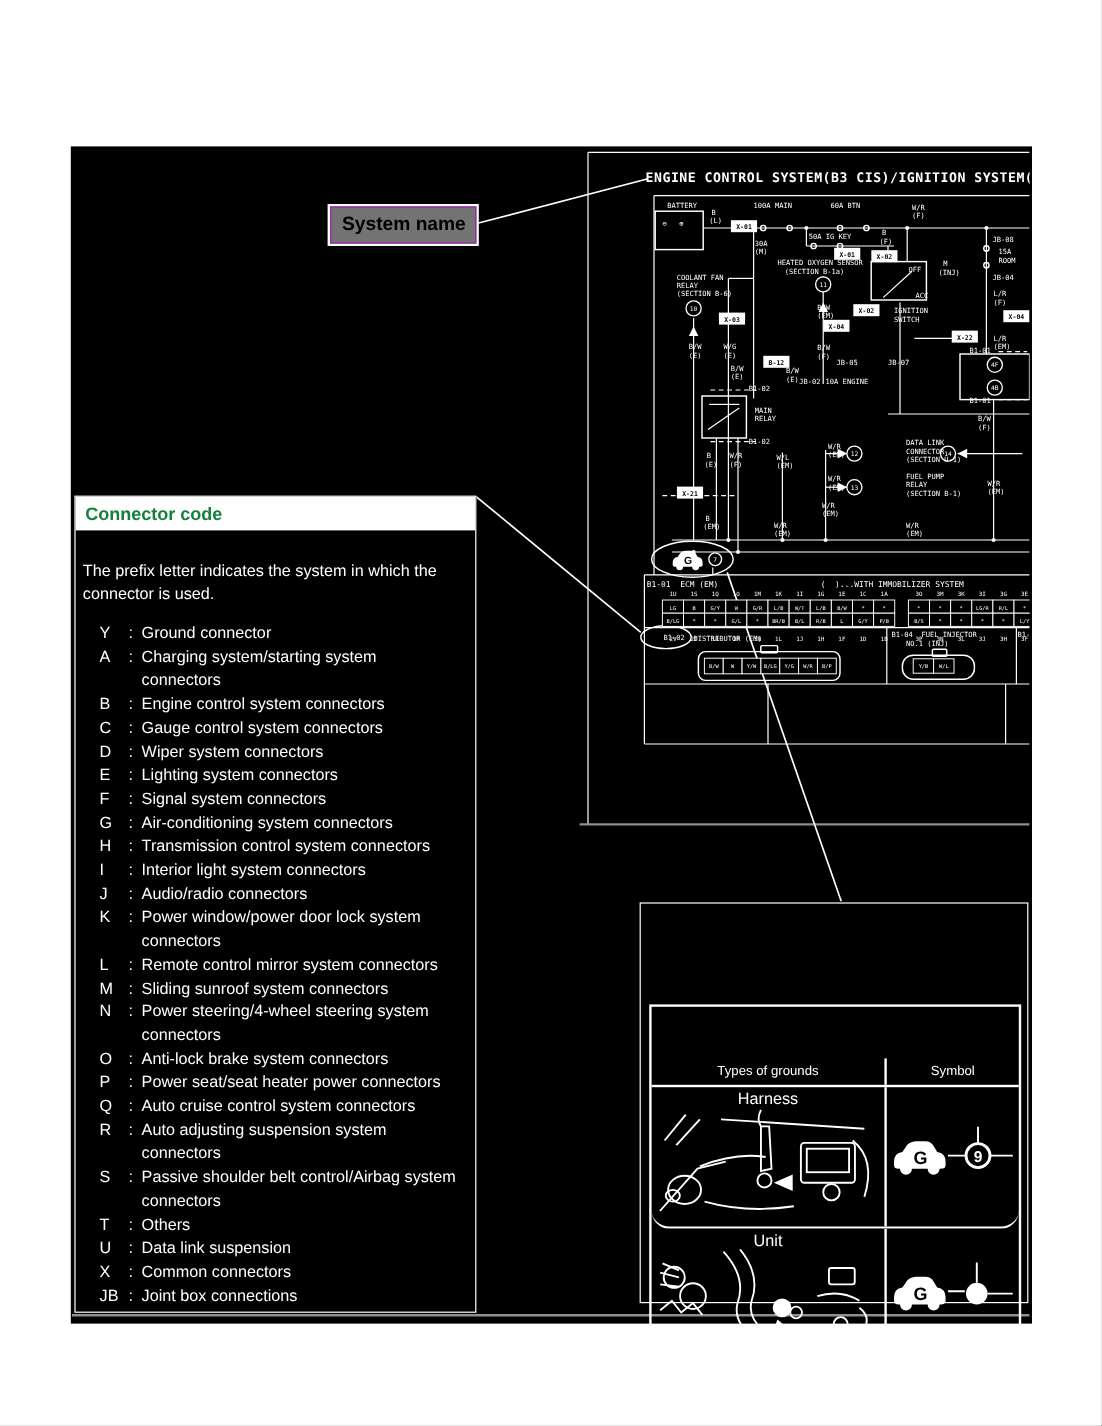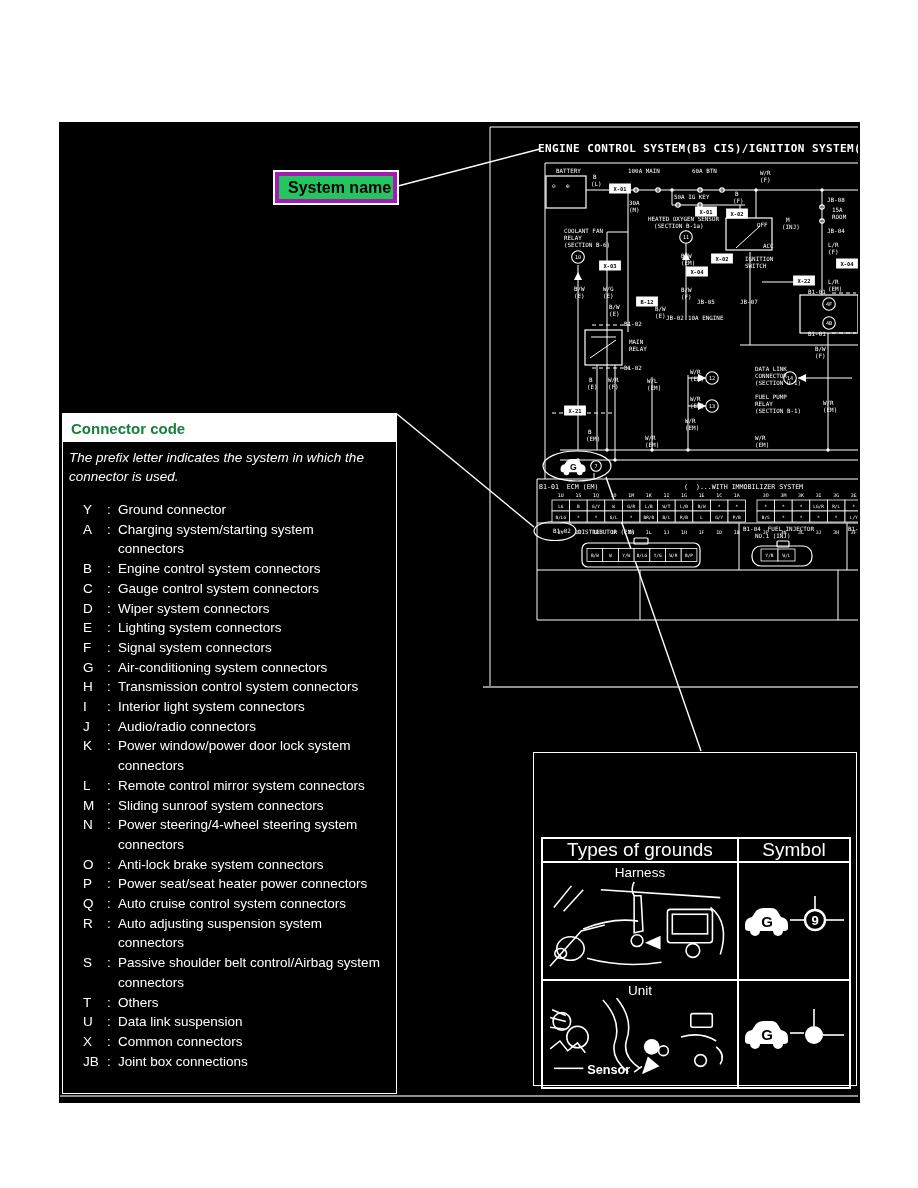--- a/index.html
+++ b/index.html
@@ -27,38 +27,38 @@
   .ttl{fill:#fff;font:bold 11px "DejaVu Sans Mono",monospace;letter-spacing:.4px}
   .carbody{fill:#fff;stroke:none}
   .carG{fill:#000;font:bold 15px "Liberation Sans",sans-serif}
   .illus path,.illus circle,.illus rect,.illus ellipse{stroke:#fff;stroke-width:1.6;fill:none}
   .illus .fillw{fill:#fff;stroke:none}
   .sym line{stroke:#fff;stroke-width:1.6}
   .symtext{fill:#fff;font:bold 13px "Liberation Sans",sans-serif}
   .sensor-t{fill:#fff;font:bold 13px "Liberation Sans",sans-serif}
 
   
-  .sysname{position:absolute;left:275px;top:172px;width:122px;height:31px;background:#22c55e;
-           border:4px solid #a21caf;box-shadow:0 0 0 2px #fff;z-index:3;
+  .sysname{position:absolute;left:275px;top:172px;width:122px;height:31px;background:#737373;
+           border:1px solid #a21caf;box-shadow:0 0 0 2px #fff;z-index:3;
            font:bold 16px "Liberation Sans",sans-serif;color:#000;
            display:flex;align-items:center;padding-left:9px;box-sizing:border-box;}
   .cpanel{position:absolute;background:#000;border:1px solid #fff;z-index:3;box-sizing:border-box;color:#fff;}
   .ccode{left:62px;top:413px;width:335px;height:681px;}
   .gnd{left:533px;top:752px;width:324px;height:334px;}
   .panel-title{background:#fff;color:#15803d;font:bold 15px "Liberation Sans",sans-serif;
                padding:6px 8px 5px 8px;height:17px;}
-  .intro{font-size:13.5px;line-height:19px;margin:6px 6px 0 6px;white-space:pre-line;color:#fff;font-style:italic;}
+  .intro{font-size:13.5px;line-height:19px;margin:24px 6px 0 6px;white-space:pre-line;color:#fff;}
   .ccode-list{list-style:none;margin:14px 0 0 0;padding:0 0 0 20px;}
   .ccode-list li{display:flex;line-height:19.7px;font-size:13.5px;}
   .ccode-list .code{width:24px;flex:none;}
   .ccode-list .colon{width:11px;flex:none;}
   .ccode-list .desc{white-space:pre-line;max-width:272px;}
   .gt{position:absolute;left:7px;top:84px;width:306px;border:2px solid #fff;}
-  .gt-head{display:flex;height:22px;border-bottom:2px solid #fff;font-size:19px;}
-  .gt-row{display:flex;border-bottom:2px solid #fff;}
+  .gt-head{display:flex;height:22px;border-bottom:2px solid #fff;font-size:11px;margin-top:43px;}
+  .gt-row{display:flex;border-bottom:2px solid #fff;border-radius:15px;}
   .gt-row.last{border-bottom:none;}
   .gt-c1{width:196px;border-right:2px solid #fff;text-align:center;flex:none;box-sizing:border-box;}
   .gt-c2{flex:1;display:flex;align-items:center;justify-content:center;}
   .gt-head .gt-c1,.gt-head .gt-c2{display:flex;align-items:center;justify-content:center;}
   .row-label{font-size:13.5px;text-align:center;padding-top:2px;}
 </style>
 </head>
 <body>
 
 <div class="page">

